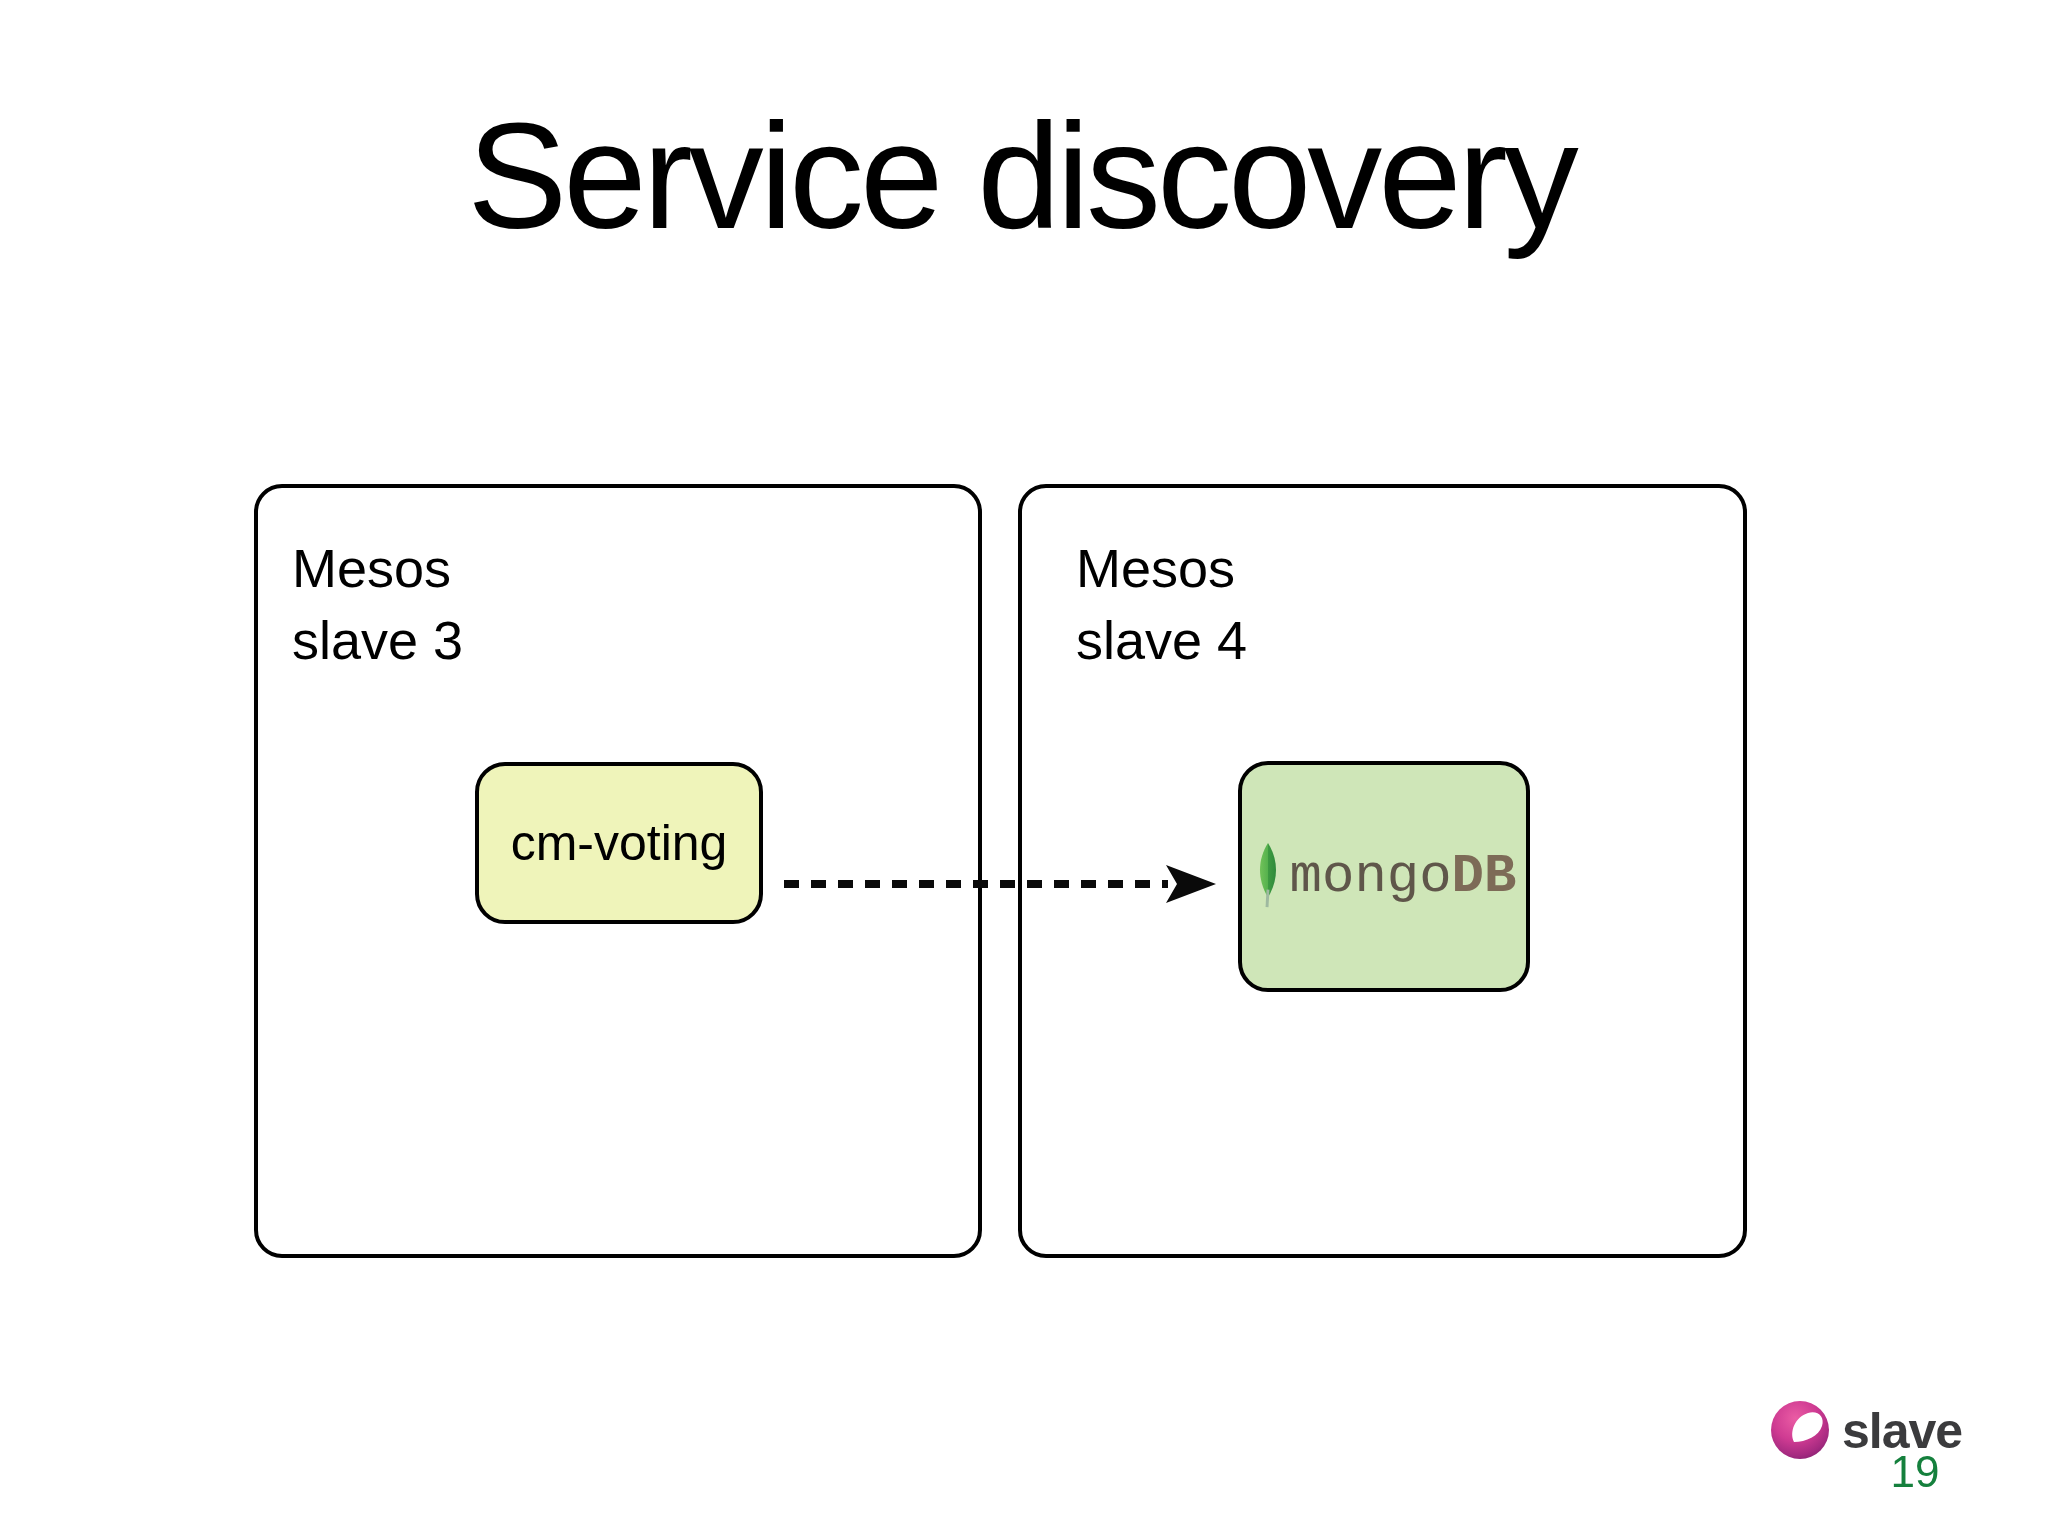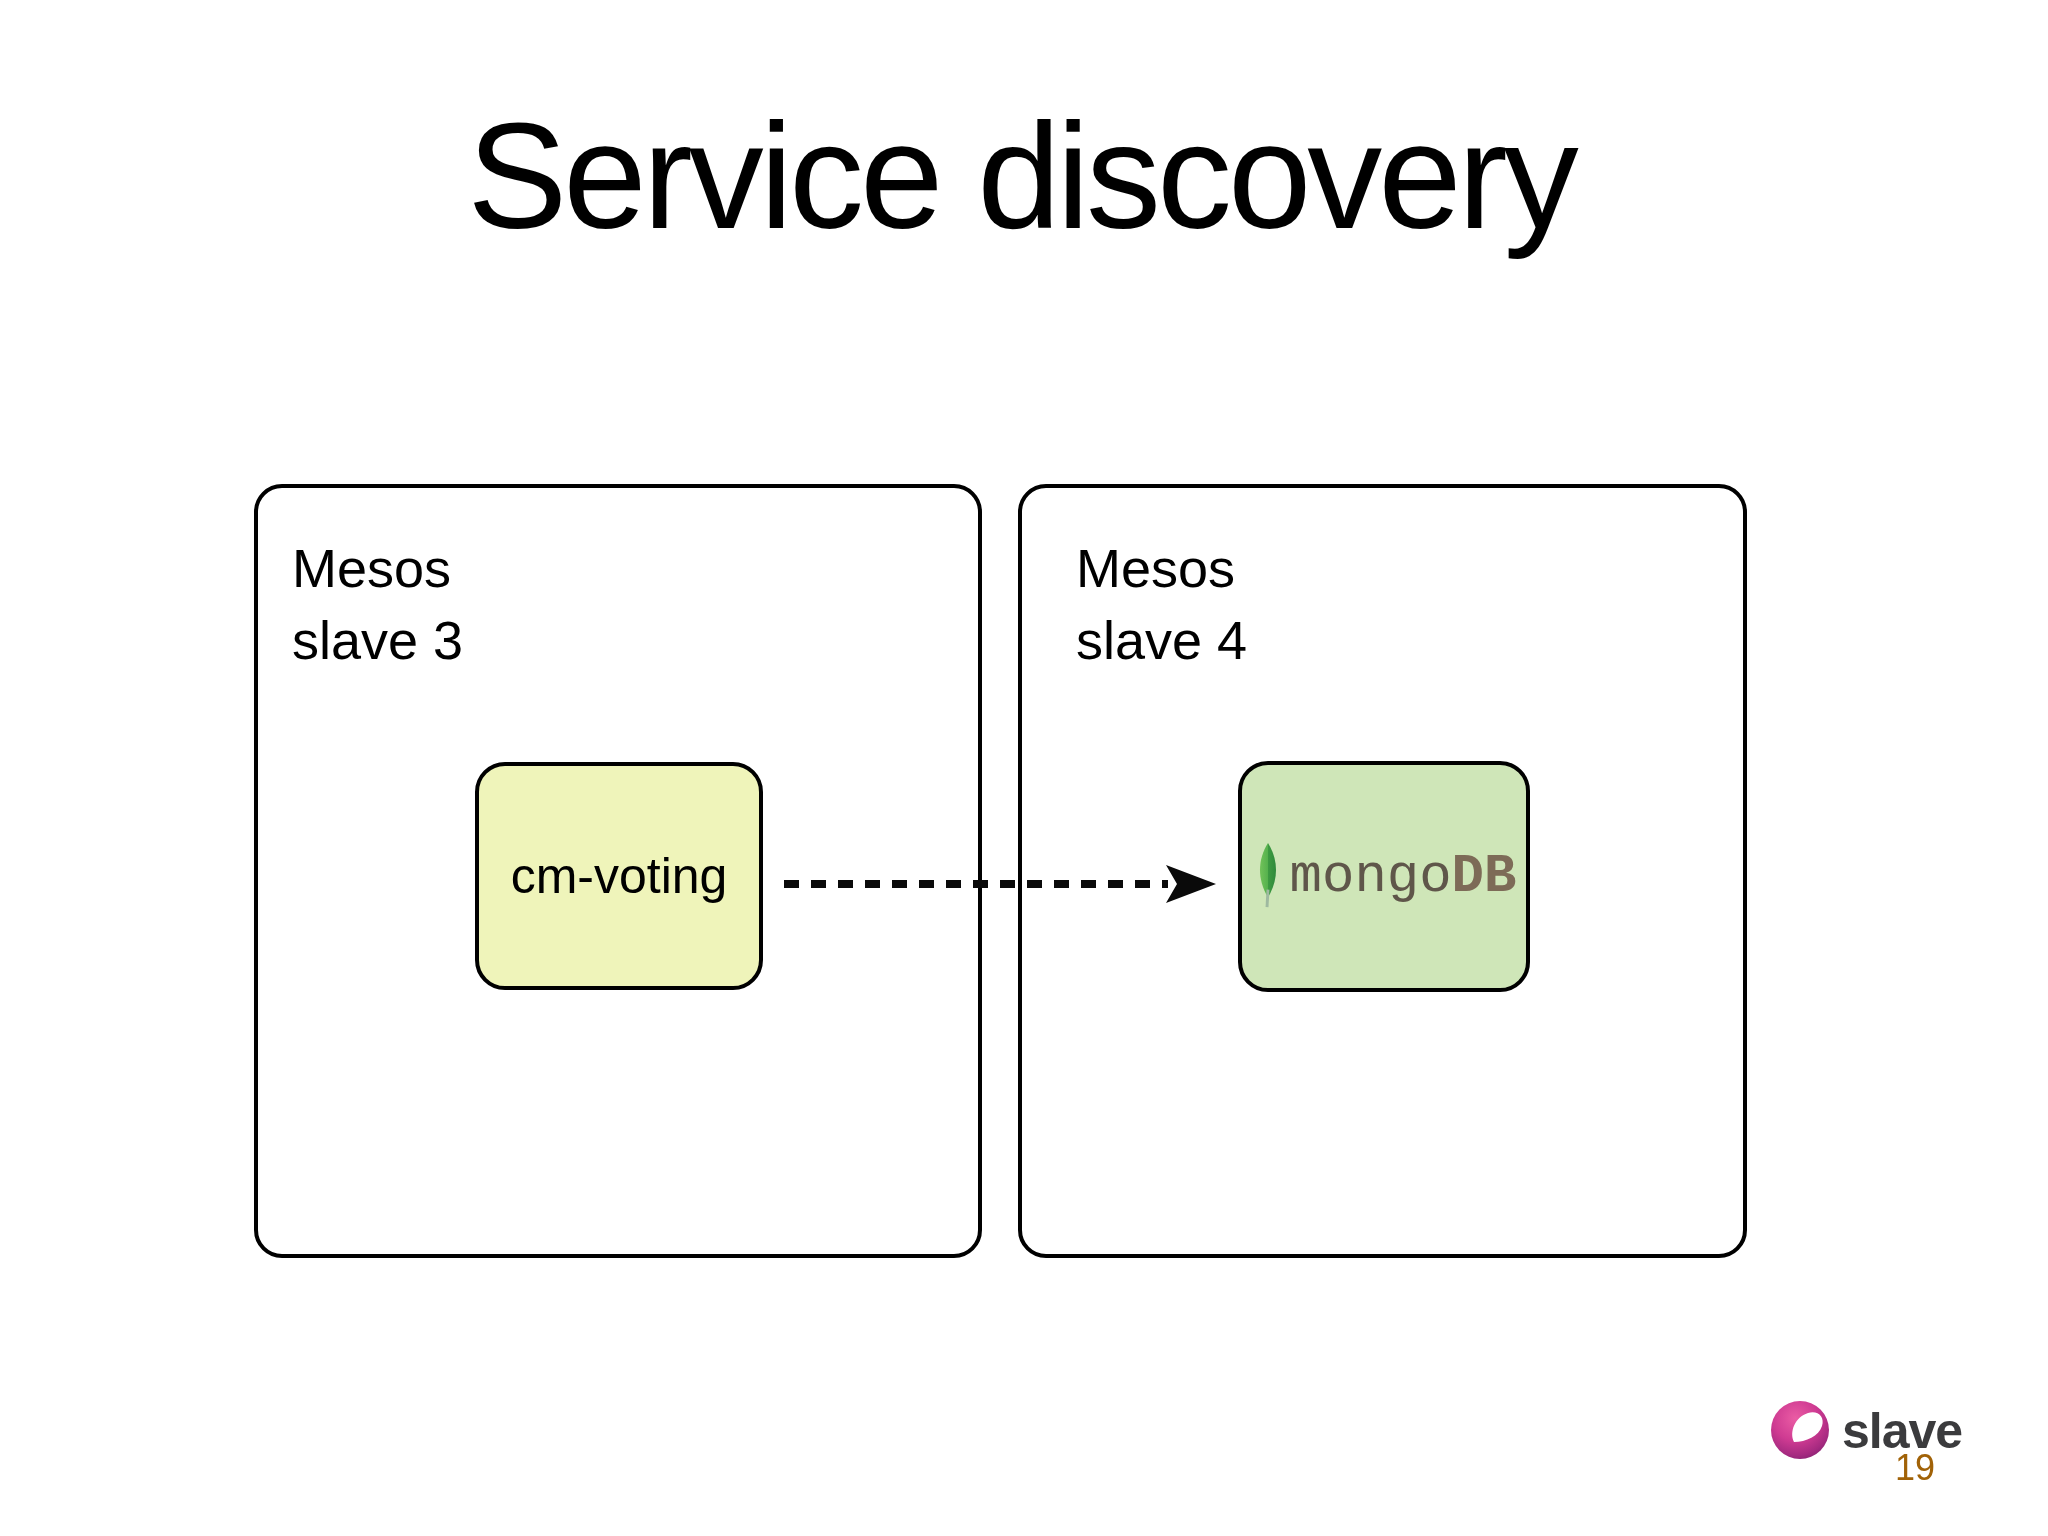--- a/index.html
+++ b/index.html
@@ -44,21 +44,21 @@
   .task{
     position:absolute;
     border:4px solid #000;
     border-radius:30px;
     box-sizing:border-box;
     display:flex;
     align-items:center;
     justify-content:center;
   }
   .task.cm-voting{
-    left:475px;top:762px;width:288px;height:228px;
+    left:475px;top:762px;width:288px;height:162px;
     background:#eff4ba;
     font-size:50px;
   }
   .task.mongodb{
     left:1238px;top:761px;width:292px;height:231px;
     background:#cfe6b8;
   }
   .mongo-logo{
     display:flex;align-items:center;gap:6px;
   }
@@ -85,22 +85,22 @@
     font-weight:bold;
     letter-spacing:-1px;
     color:#3b3b3d;
     line-height:58px;
   }
   .page-number{
     position:absolute;
     left:1875px;top:1450px;
     width:80px;
     text-align:center;
-    font-size:36px;
-    color:#a16207;
+    font-size:44px;
+    color:#15803d;
     line-height:1;
   }
 </style>
 </head>
 <body>
 
 <div class="slide">
 
   <div class="title">Service discovery</div>
 

